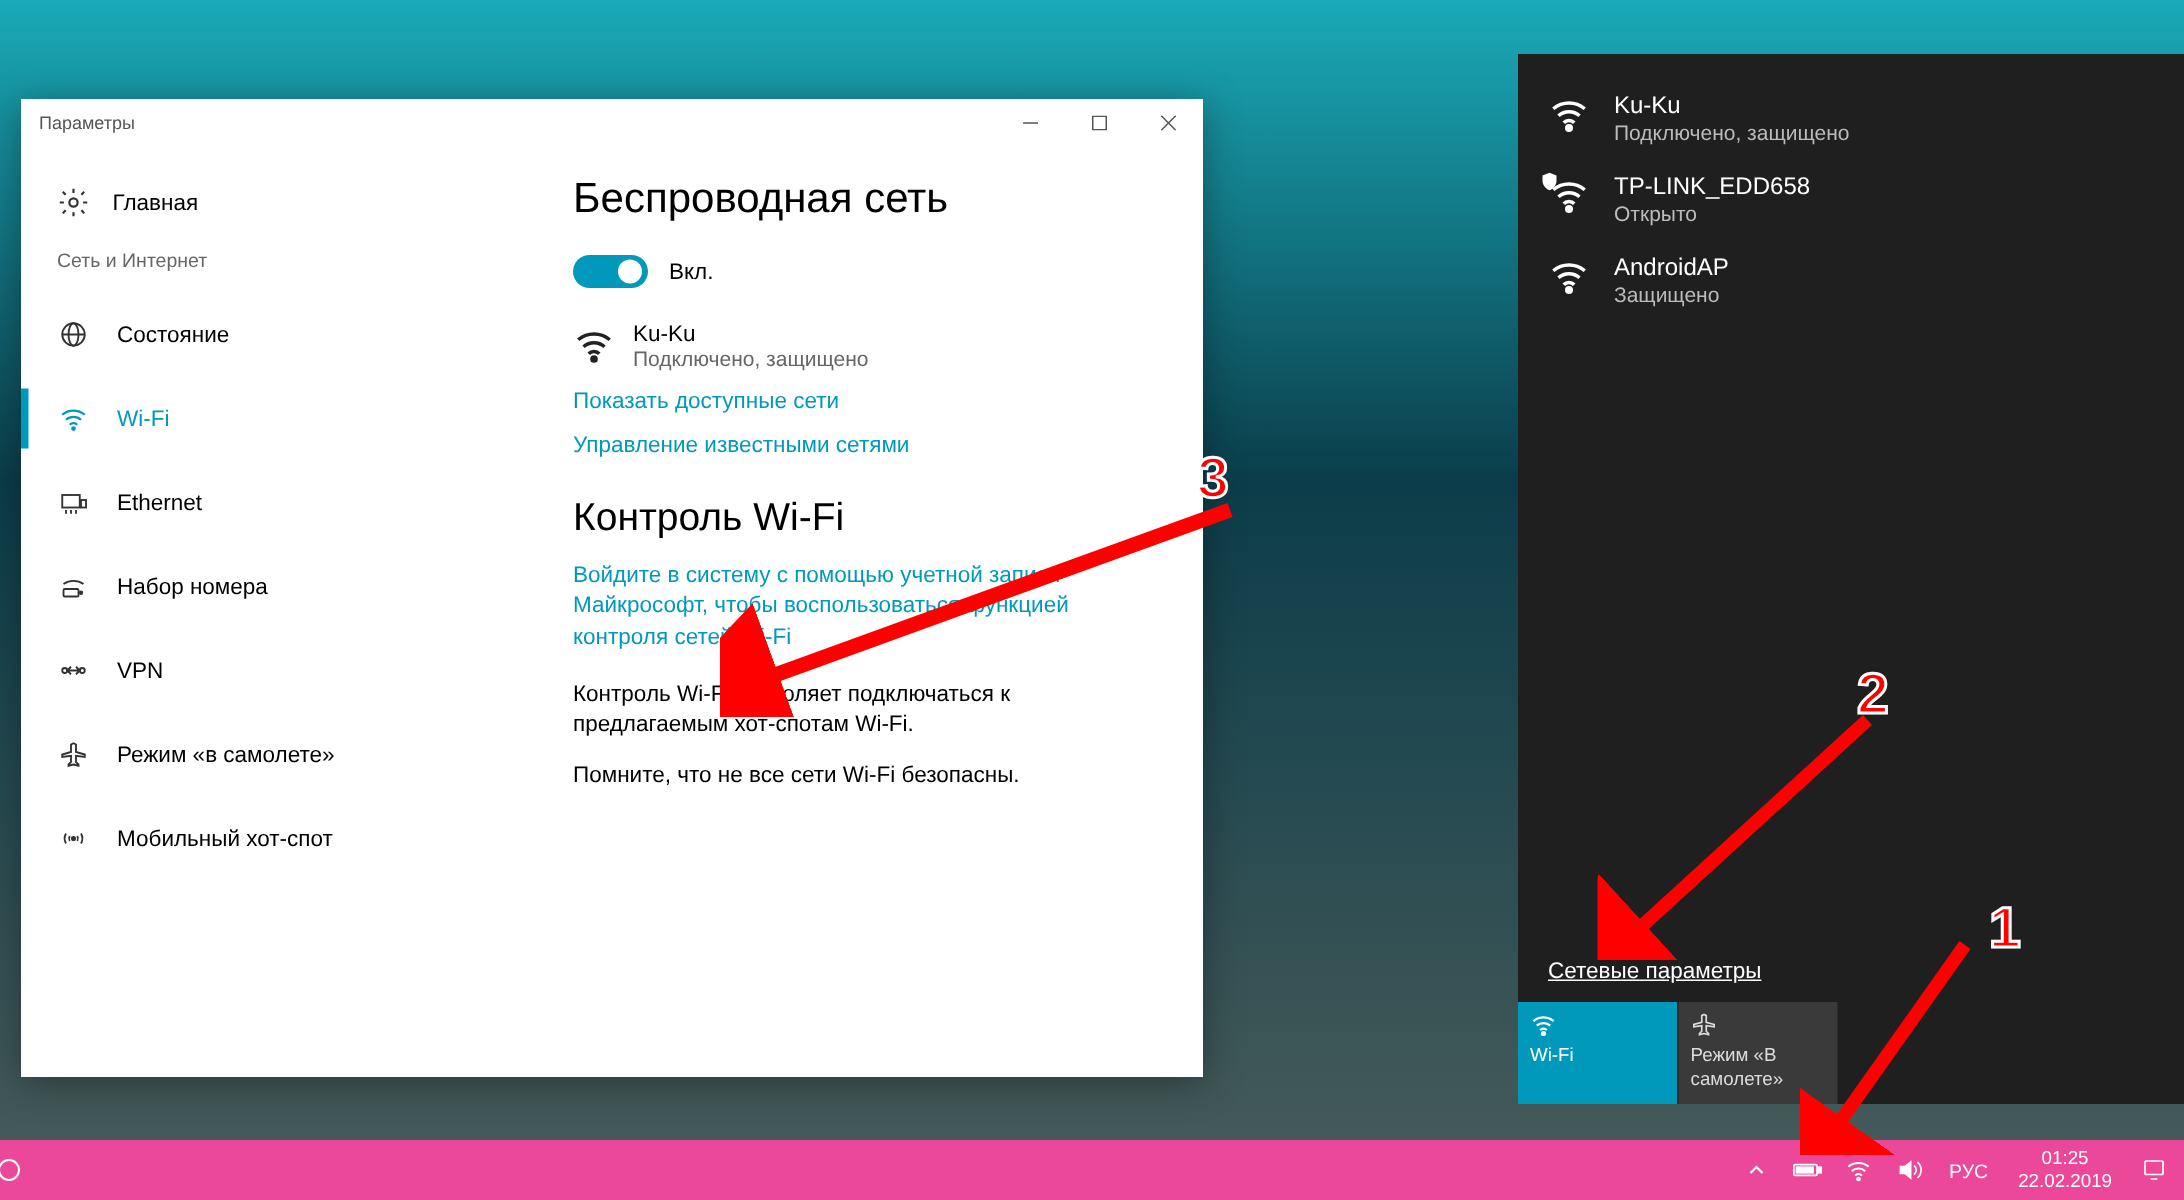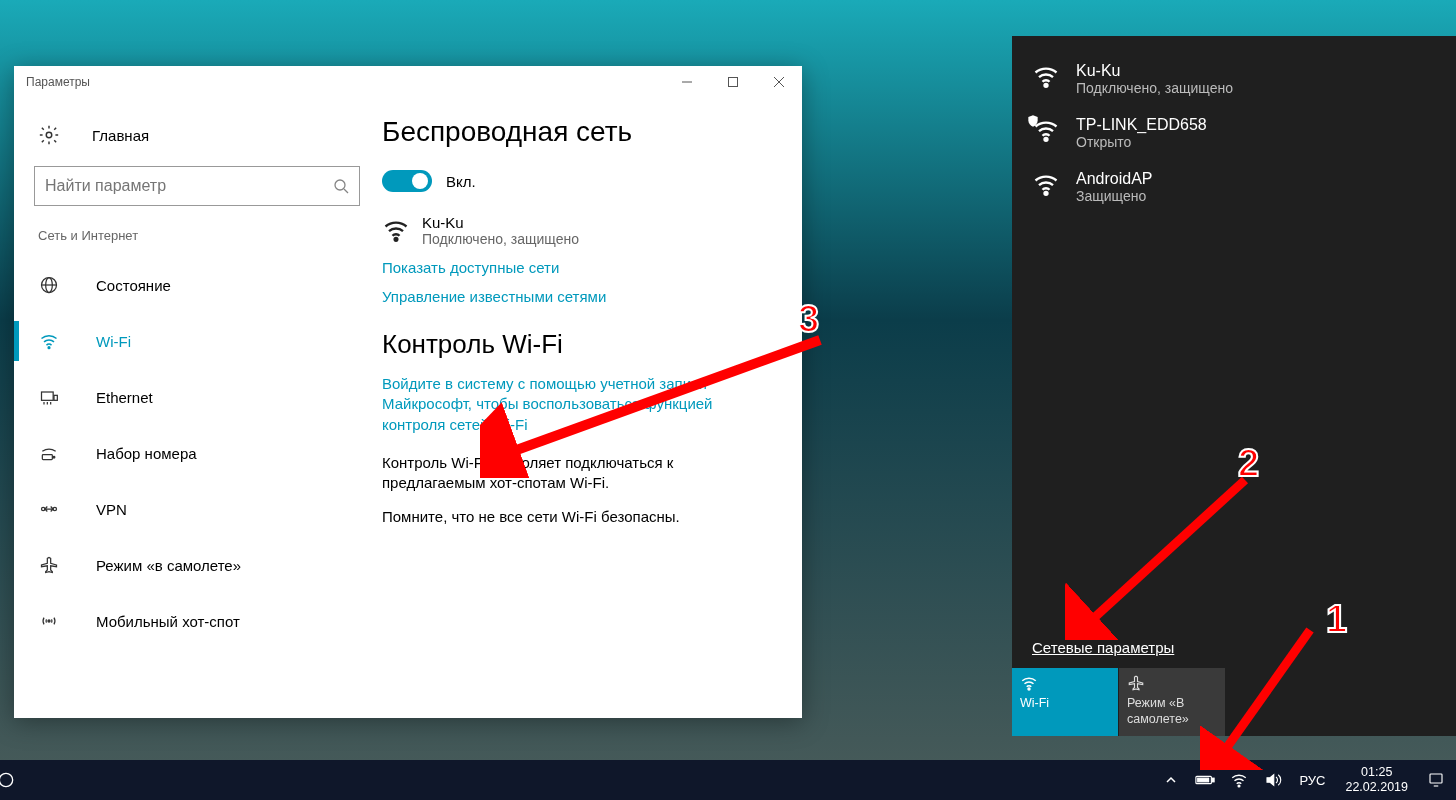--- a/index.html
+++ b/index.html
@@ -6,27 +6,27 @@
   body { width: 1456px; height: 800px; background: linear-gradient(180deg,#1aaab8 0%,#0b3d4a 40%,#4a5c5a 100%); position: relative; overflow: hidden; }
 
   
   .settings-window { position: absolute; left: 14px; top: 66px; width: 788px; height: 652px; background: #fff; box-shadow: 0 4px 24px rgba(0,0,0,.35); display: flex; flex-direction: column; }
   .titlebar { height: 32px; display: flex; align-items: center; padding-left: 12px; font-size: 12px; color: #555; }
   .titlebar .controls { margin-left: auto; display: flex; }
   .titlebar .ctl { width: 46px; height: 32px; display: flex; align-items: center; justify-content: center; font-family: inherit; font-size: 10px; color: #555; }
   .body { flex: 1; display: flex; overflow: hidden; }
 
   .sidebar { width: 362px; padding: 14px 16px 0 20px; }
-  .home-row { display: flex; align-items: center; gap: 32px; font-size: 15px; margin: 12px 0 20px 4px; }
+  .home-row { display: flex; align-items: center; gap: 15px; font-size: 15px; margin: 12px 0 20px 4px; }
   .gear { width: 22px; height: 22px; }
   .search-box { display: flex; align-items: center; border: 1px solid #999; height: 40px; padding: 0 10px; margin-bottom: 22px; }
   .search-box input { flex: 1; border: none; outline: none; font-size: 16px; background: transparent; }
   .search-box .mag { width: 16px; height: 16px; opacity: .6; }
   .section-label { font-size: 13px; color: #666; margin: 0 0 14px 4px; }
-  .nav-item { display: flex; align-items: center; gap: 36px; height: 56px; padding-left: 4px; font-size: 15px; cursor: pointer; position: relative; }
+  .nav-item { display: flex; align-items: center; gap: 18px; height: 56px; padding-left: 4px; font-size: 15px; cursor: pointer; position: relative; }
   .nav-item.active::before { content: ""; position: absolute; left: -20px; top: 8px; bottom: 8px; width: 5px; background: #0099bc; }
   .nav-item.active { color: #0099bc; }
   .nav-icon { width: 22px; height: 22px; display: flex; align-items: center; justify-content: center; color: #333; }
   .nav-item.active .nav-icon { color: #0099bc; }
 
   .content { flex: 1; padding: 18px 26px 0 6px; overflow: hidden; }
   .h1 { font-size: 28px; font-weight: 400; margin-bottom: 22px; }
   .toggle-row { display: flex; align-items: center; gap: 14px; margin-bottom: 22px; }
   .toggle { width: 50px; height: 22px; border-radius: 11px; background: #0099bc; position: relative; }
   .toggle::after { content: ""; position: absolute; right: 4px; top: 3px; width: 16px; height: 16px; border-radius: 50%; background: #fff; }
@@ -48,21 +48,21 @@
   .fly-status { font-size: 14px; color: #bbb; }
   .shield-badge { position: absolute; left: -6px; top: -2px; font-size: 10px; }
   .fly-spacer { flex: 1; }
   .fly-link { padding: 0 20px 12px; font-size: 15px; text-decoration: underline; cursor: pointer; }
   .tiles { display: flex; gap: 1px; padding: 0 0 0 0; }
   .tile { width: 106px; height: 68px; padding: 6px 8px; font-size: 12.5px; line-height: 1.25; display: flex; flex-direction: column; gap: 4px; cursor: pointer; }
   .tile.on { background: #0099bc; color: #fff; }
   .tile.off { background: #3a3a3a; color: #ddd; }
 
   
-  .taskbar { position: absolute; left: 0; right: 0; bottom: 0; height: 40px; background: #0f172a; color: #fff; display: flex; align-items: center; font-size: 13px; }
+  .taskbar { position: absolute; left: 0; right: 0; bottom: 0; height: 40px; background: #ec4899; color: #fff; display: flex; align-items: center; font-size: 13px; }
   .tb-left { display: flex; align-items: center; }
   .tb-ic { width: 28px; height: 40px; display: flex; align-items: center; justify-content: center; }
   .tb-right { margin-left: auto; display: flex; align-items: center; gap: 6px; padding-right: 6px; }
   .clock { text-align: center; font-size: 12.5px; line-height: 1.2; margin: 0 8px; }
 
   
   .arrow { position: absolute; pointer-events: none; }
   .num-badge { position: absolute; font: 900 38px/1 Arial; color: red; -webkit-text-stroke: 2px #fff; pointer-events: none; }
 
   svg { display: block; }
@@ -96,27 +96,20 @@
   <div class="body">
     <div class="sidebar">
       <div class="home-row">
         <svg class="gear" viewBox="0 0 24 24" fill="none" stroke="#333" stroke-width="1.6">
             <circle cx="12" cy="12" r="3"></circle>
             <path d="M12 2v3M12 19v3M4.2 4.2l2.1 2.1M17.7 17.7l2.1 2.1M2 12h3M19 12h3M4.2 19.8l2.1-2.1M17.7 6.3l2.1-2.1"></path>
           </svg>
         <span>Главная</span>
       </div>
 
-      <div class="search-box">
-        <input placeholder="Найти параметр" style="">
-        <svg class="mag" viewBox="0 0 16 16" fill="none" stroke="#333" stroke-width="1.3">
-            <circle cx="7" cy="7" r="5"></circle>
-            <line x1="11" y1="11" x2="15" y2="15"></line>
-          </svg>
-      </div>
 
       <div class="section-label">Сеть и Интернет</div>
 
       <div class="nav-item">
         <span class="nav-icon">
             <svg width="20" height="20" viewBox="0 0 24 24" fill="none" stroke="currentColor" stroke-width="1.5">
               <circle cx="12" cy="12" r="9"></circle>
               <ellipse cx="12" cy="12" rx="4" ry="9"></ellipse>
               <line x1="3" y1="12" x2="21" y2="12"></line>
             </svg>

